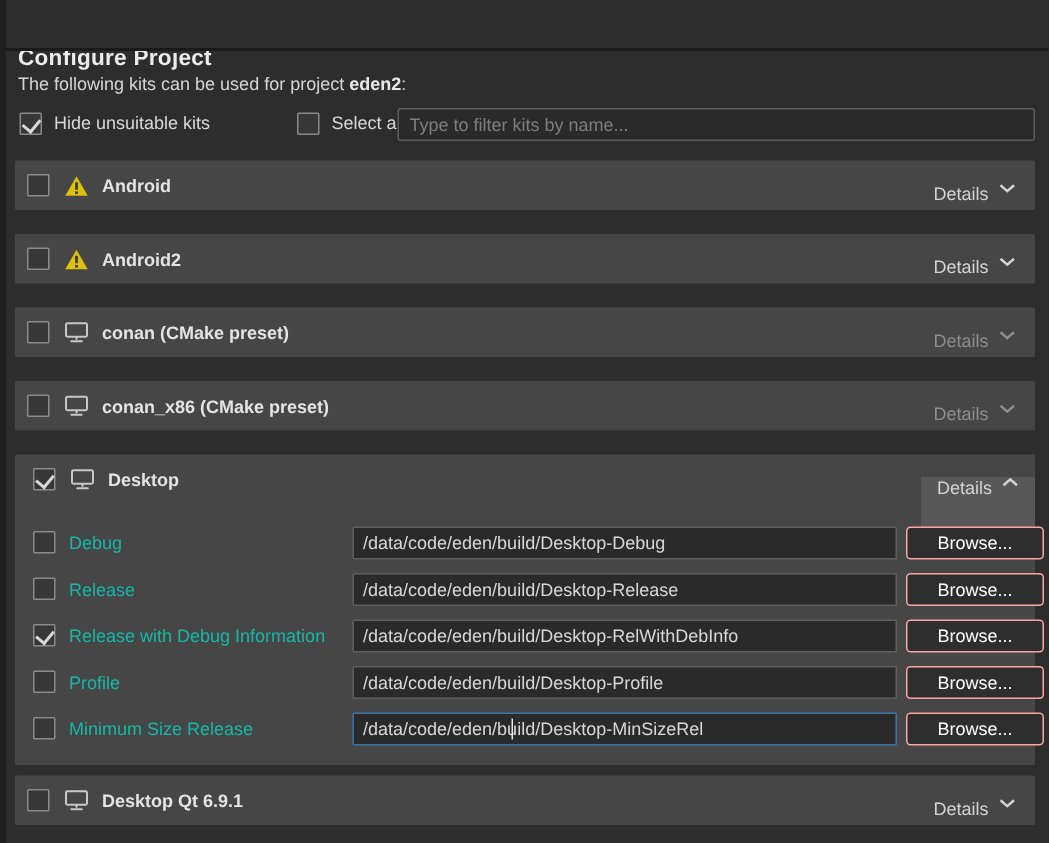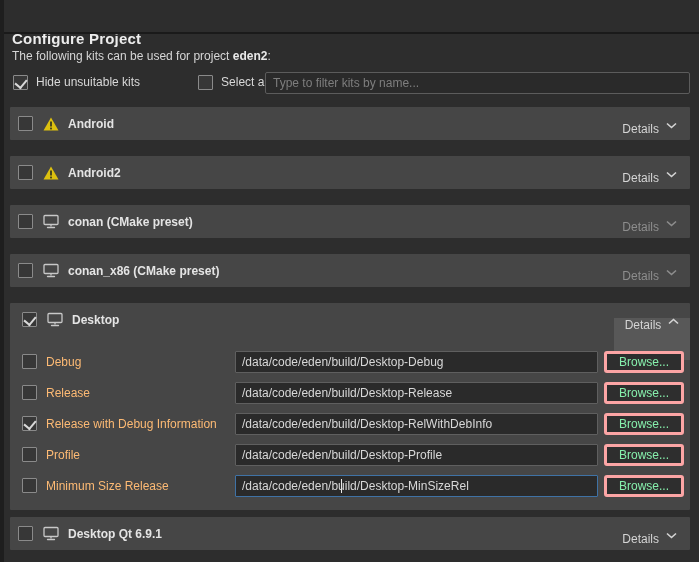--- a/index.html
+++ b/index.html
@@ -77,33 +77,33 @@
   }
   .manage-button {
     position:absolute; right:80px; top:4px; width:82px; height:24px;
     background:#2e2e2e; border:1px solid #6a6a6a; border-radius:3px;
     color:#d6d6d6; font-family:"Liberation Sans",sans-serif; font-size:12px;
     cursor:pointer;
   }
 
   .bc-row { position:absolute; left:0; width:100%; height:22px; }
   .bc-check { position:absolute; left:12px; top:3px; display:flex; align-items:center; gap:9px; cursor:pointer; }
-  .bc-label { color:#fdba74; white-space:nowrap; }
+  .bc-label { color:#14b8a6; white-space:nowrap; }
   .bc-input {
     position:absolute; left:225px; top:0; width:363px; height:22px;
     background:#2a2a2a; border:1px solid #5f5f5f; border-radius:1px;
     color:#d8d8d8; font-family:"Liberation Sans",sans-serif; font-size:12px;
     padding:4px 6px; outline:none;
   }
   .bc-input.focused { border:1px solid #3f72a5; }
   .caret { position:absolute; left:331px; top:4px; width:1px; height:14px; background:#e8e8e8; }
   .browse-button {
-    position:absolute; left:594px; top:0; width:80px; height:22px;
-    background:#2e2e2e; border:3px solid #fca5a5; border-radius:3px;
-    color:#86efac; font-family:"Liberation Sans",sans-serif; font-size:12px;
+    position:absolute; left:594px; top:0; width:92px; height:22px;
+    background:#2e2e2e; border:1px solid #fca5a5; border-radius:3px;
+    color:#ffffff; font-family:"Liberation Sans",sans-serif; font-size:12px;
     cursor:pointer;
   }
 </style>
 </head>
 <body>
 
 <div id="page">
   <div id="edge-strip"></div>
 
   <div class="page-title">Configure Project</div>

